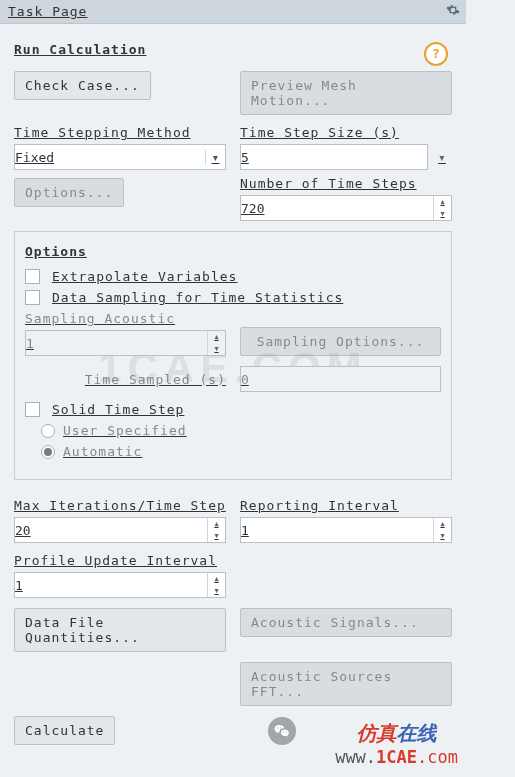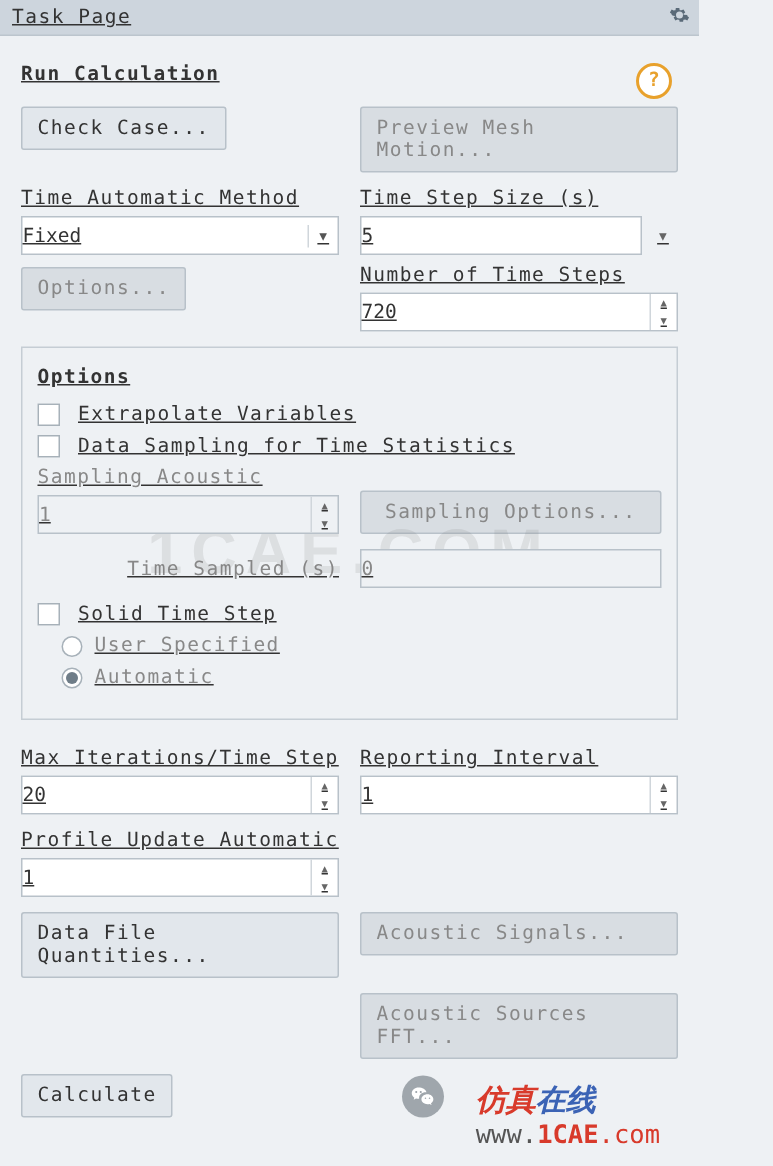--- a/index.html
+++ b/index.html
@@ -24,21 +24,21 @@
   .group { border: 1px solid #c5cdd4; padding: 12px 10px 14px 10px; margin-top: 8px; position: relative; }
   .group-title { font-weight: bold; letter-spacing: 1px; margin-bottom: 10px; }
   .check { display: flex; align-items: flex-end; gap: 12px; margin-bottom: 6px; letter-spacing: 1px; }
   .check .box { width: 15px; height: 15px; background: #fff; border: 1px solid #a7b1b9; }
   .muted { color: #888; }
   .inline-label { letter-spacing: 1px; }
   .radio { display: flex; align-items: center; gap: 8px; margin-bottom: 6px; margin-left: 16px; letter-spacing: 1px; }
   .radio .circle { width: 14px; height: 14px; border: 1px solid #a7b1b9; border-radius: 50%; background: #fff; display: flex; align-items: center; justify-content: center; }
   .radio .circle.selected::after { content: ""; width: 8px; height: 8px; background: #6f7d88; border-radius: 50%; display: block; }
   .wm { position: absolute; left: 50%; top: 55%; transform: translate(-50%,-50%) rotate(0deg); font-size: 42px; color: rgba(120,120,120,0.15); letter-spacing: 6px; pointer-events: none; font-family: Arial, sans-serif; font-weight: bold; }
-  .footer-brand { position: absolute; right: 26px; bottom: 10px; text-align: left; }
+  .footer-brand { position: absolute; right: 8px; bottom: 10px; text-align: center; }
   .footer-brand .ch { font-size: 20px; color: #3b63b5; font-weight: bold; font-style: italic; font-family: "SimHei","Microsoft YaHei",sans-serif; }
   .footer-brand .ch .red{ color: #d83a2b; }
   .footer-brand .url { font-size: 17px; color: #555; }
   .footer-brand .url .cae{ color: #d83a2b; font-weight: bold; }
   .footer-brand .url .com{ color: #d83a2b; }
   .wechat-badge { position: absolute; right: 170px; bottom: 32px; width: 28px; height: 28px; }
   .wechat-badge .c{ width:28px;height:28px;border-radius:50%;background:#9fa6ac;display:flex;align-items:center;justify-content:center;color:#fff;font-size:16px;}
 </style>
 </head>
 <body>
@@ -62,21 +62,21 @@
       <div class="col">
         <div class="btn">Check Case...</div>
       </div>
       <div class="col">
         <div class="btn disabled">Preview Mesh Motion...</div>
       </div>
     </div>
 
     <div class="row">
       <div class="col">
-        <div class="label">Time Automatic Method</div>
+        <div class="label">Time Stepping Method</div>
         <div class="combo">
           <span class="txt">Fixed</span>
           <span class="arrow">▾</span>
         </div>
         <div style="margin-top:8px" class="btn disabled">Options...</div>
       </div>
       <div class="col">
         <div class="label">Time Step Size (s)</div>
         <div style="display:flex;align-items:center;gap:4px;">
           <div class="input" style="flex:1">
@@ -167,21 +167,21 @@
           <div class="spinner">
               <div>▲</div>
               <div>▼</div>
             </div>
         </div>
       </div>
     </div>
 
     <div class="row">
       <div class="col">
-        <div class="label">Profile Update Automatic</div>
+        <div class="label">Profile Update Interval</div>
         <div class="spin">
           <span class="txt">1</span>
           <div class="spinner">
               <div>▲</div>
               <div>▼</div>
             </div>
         </div>
       </div>
       <div class="col"></div>
     </div>

